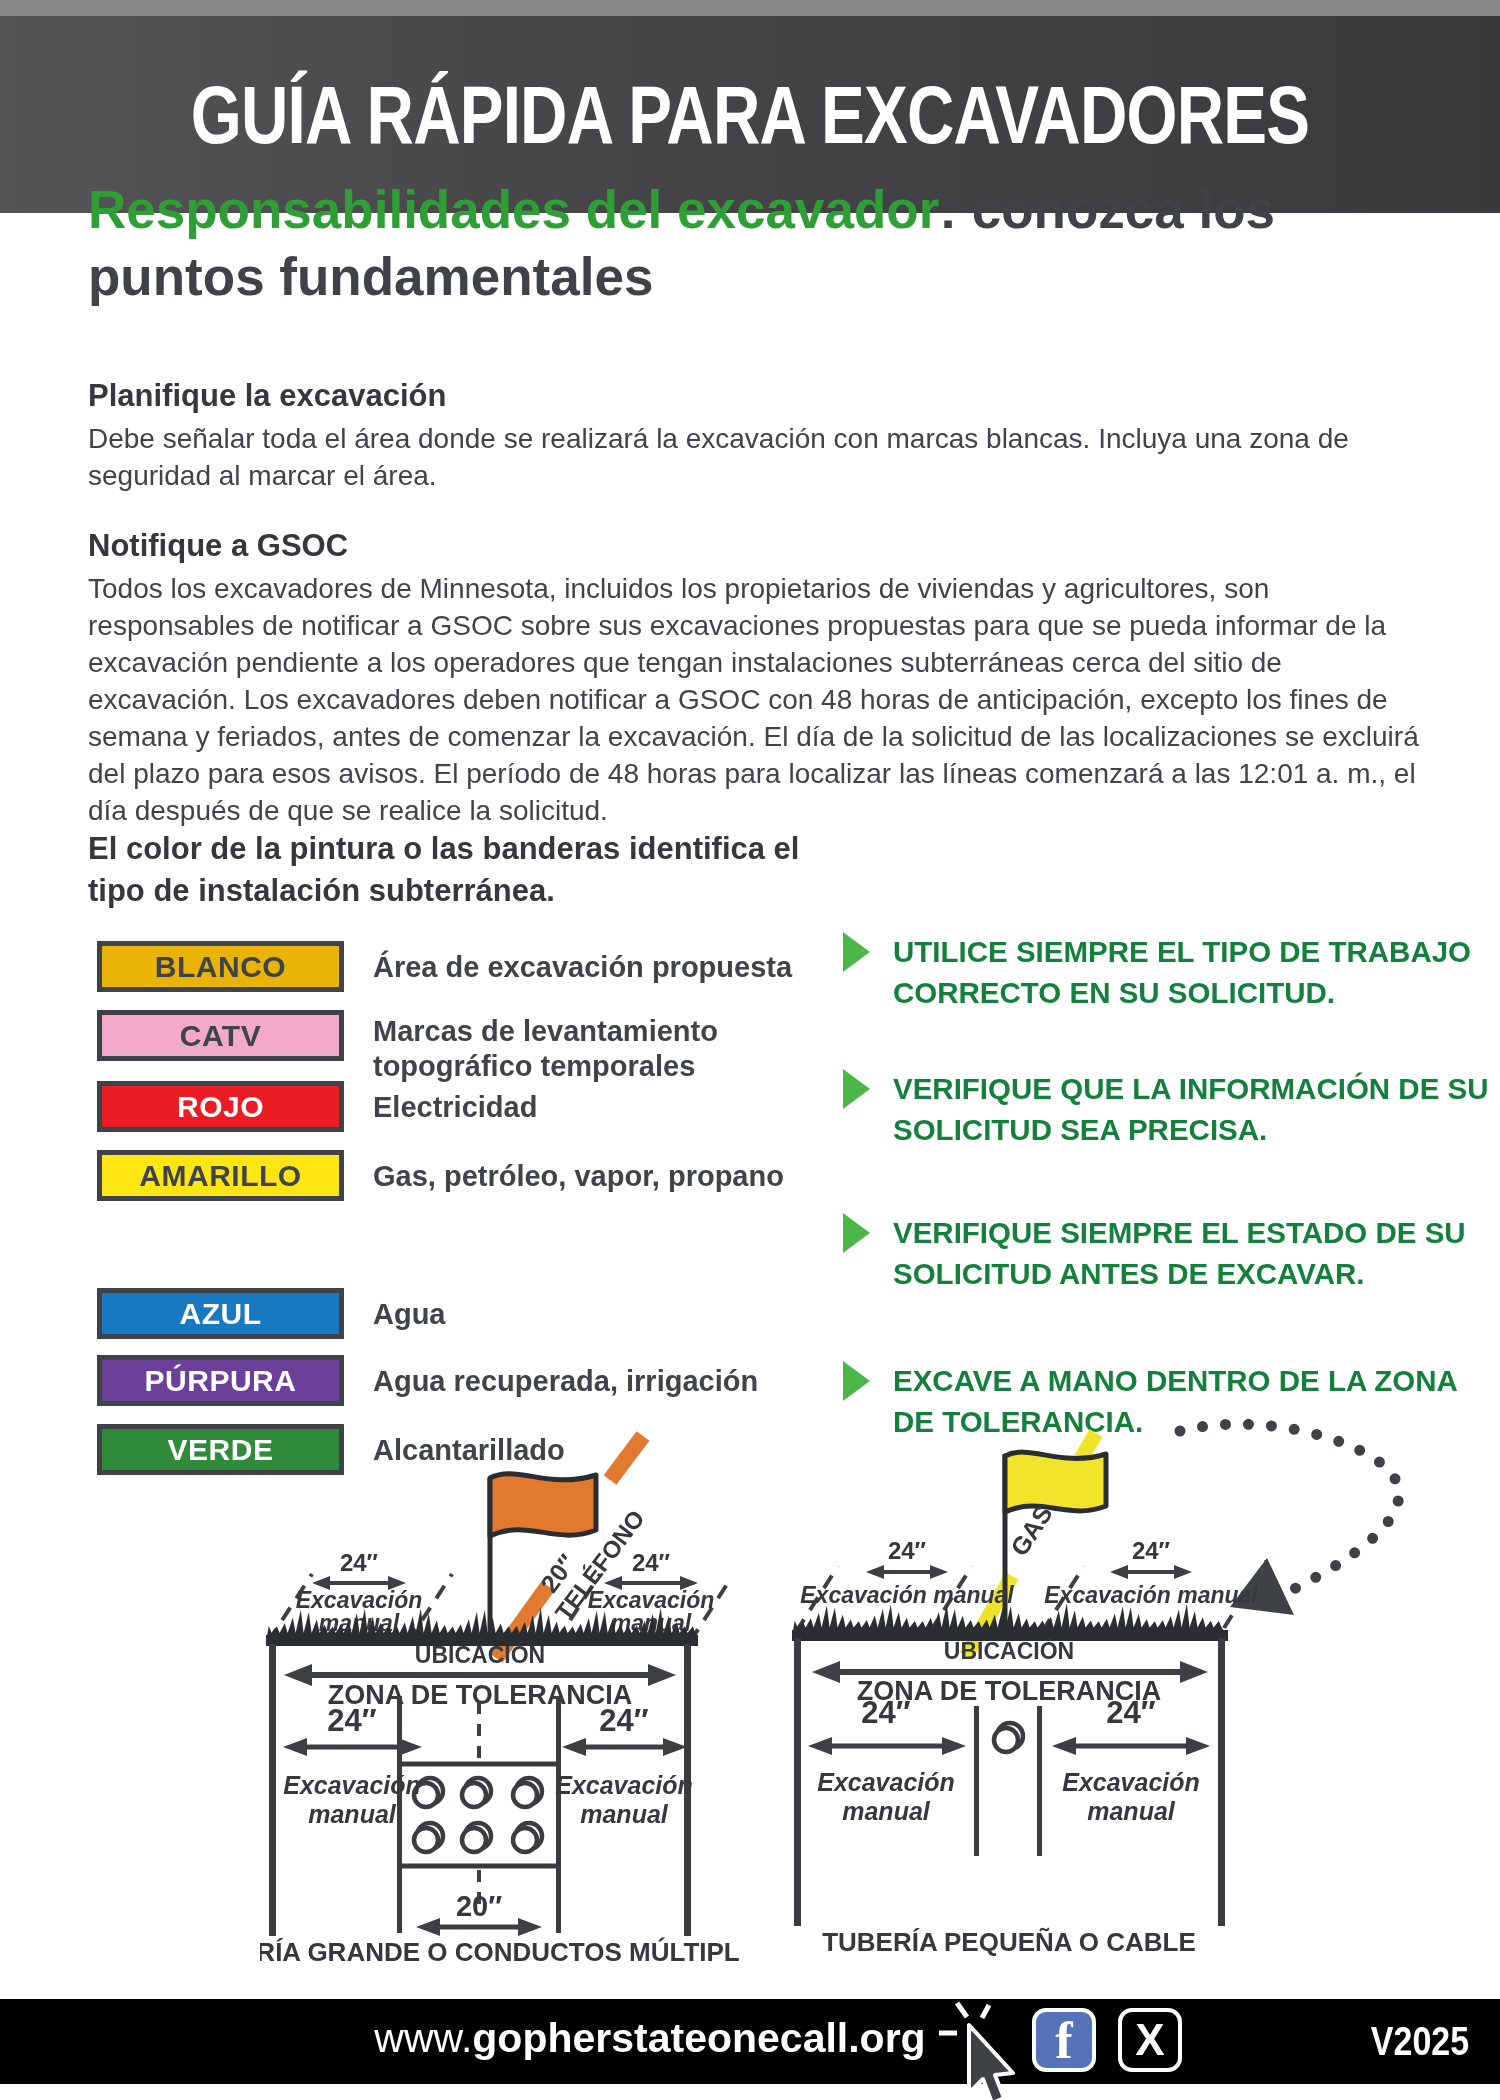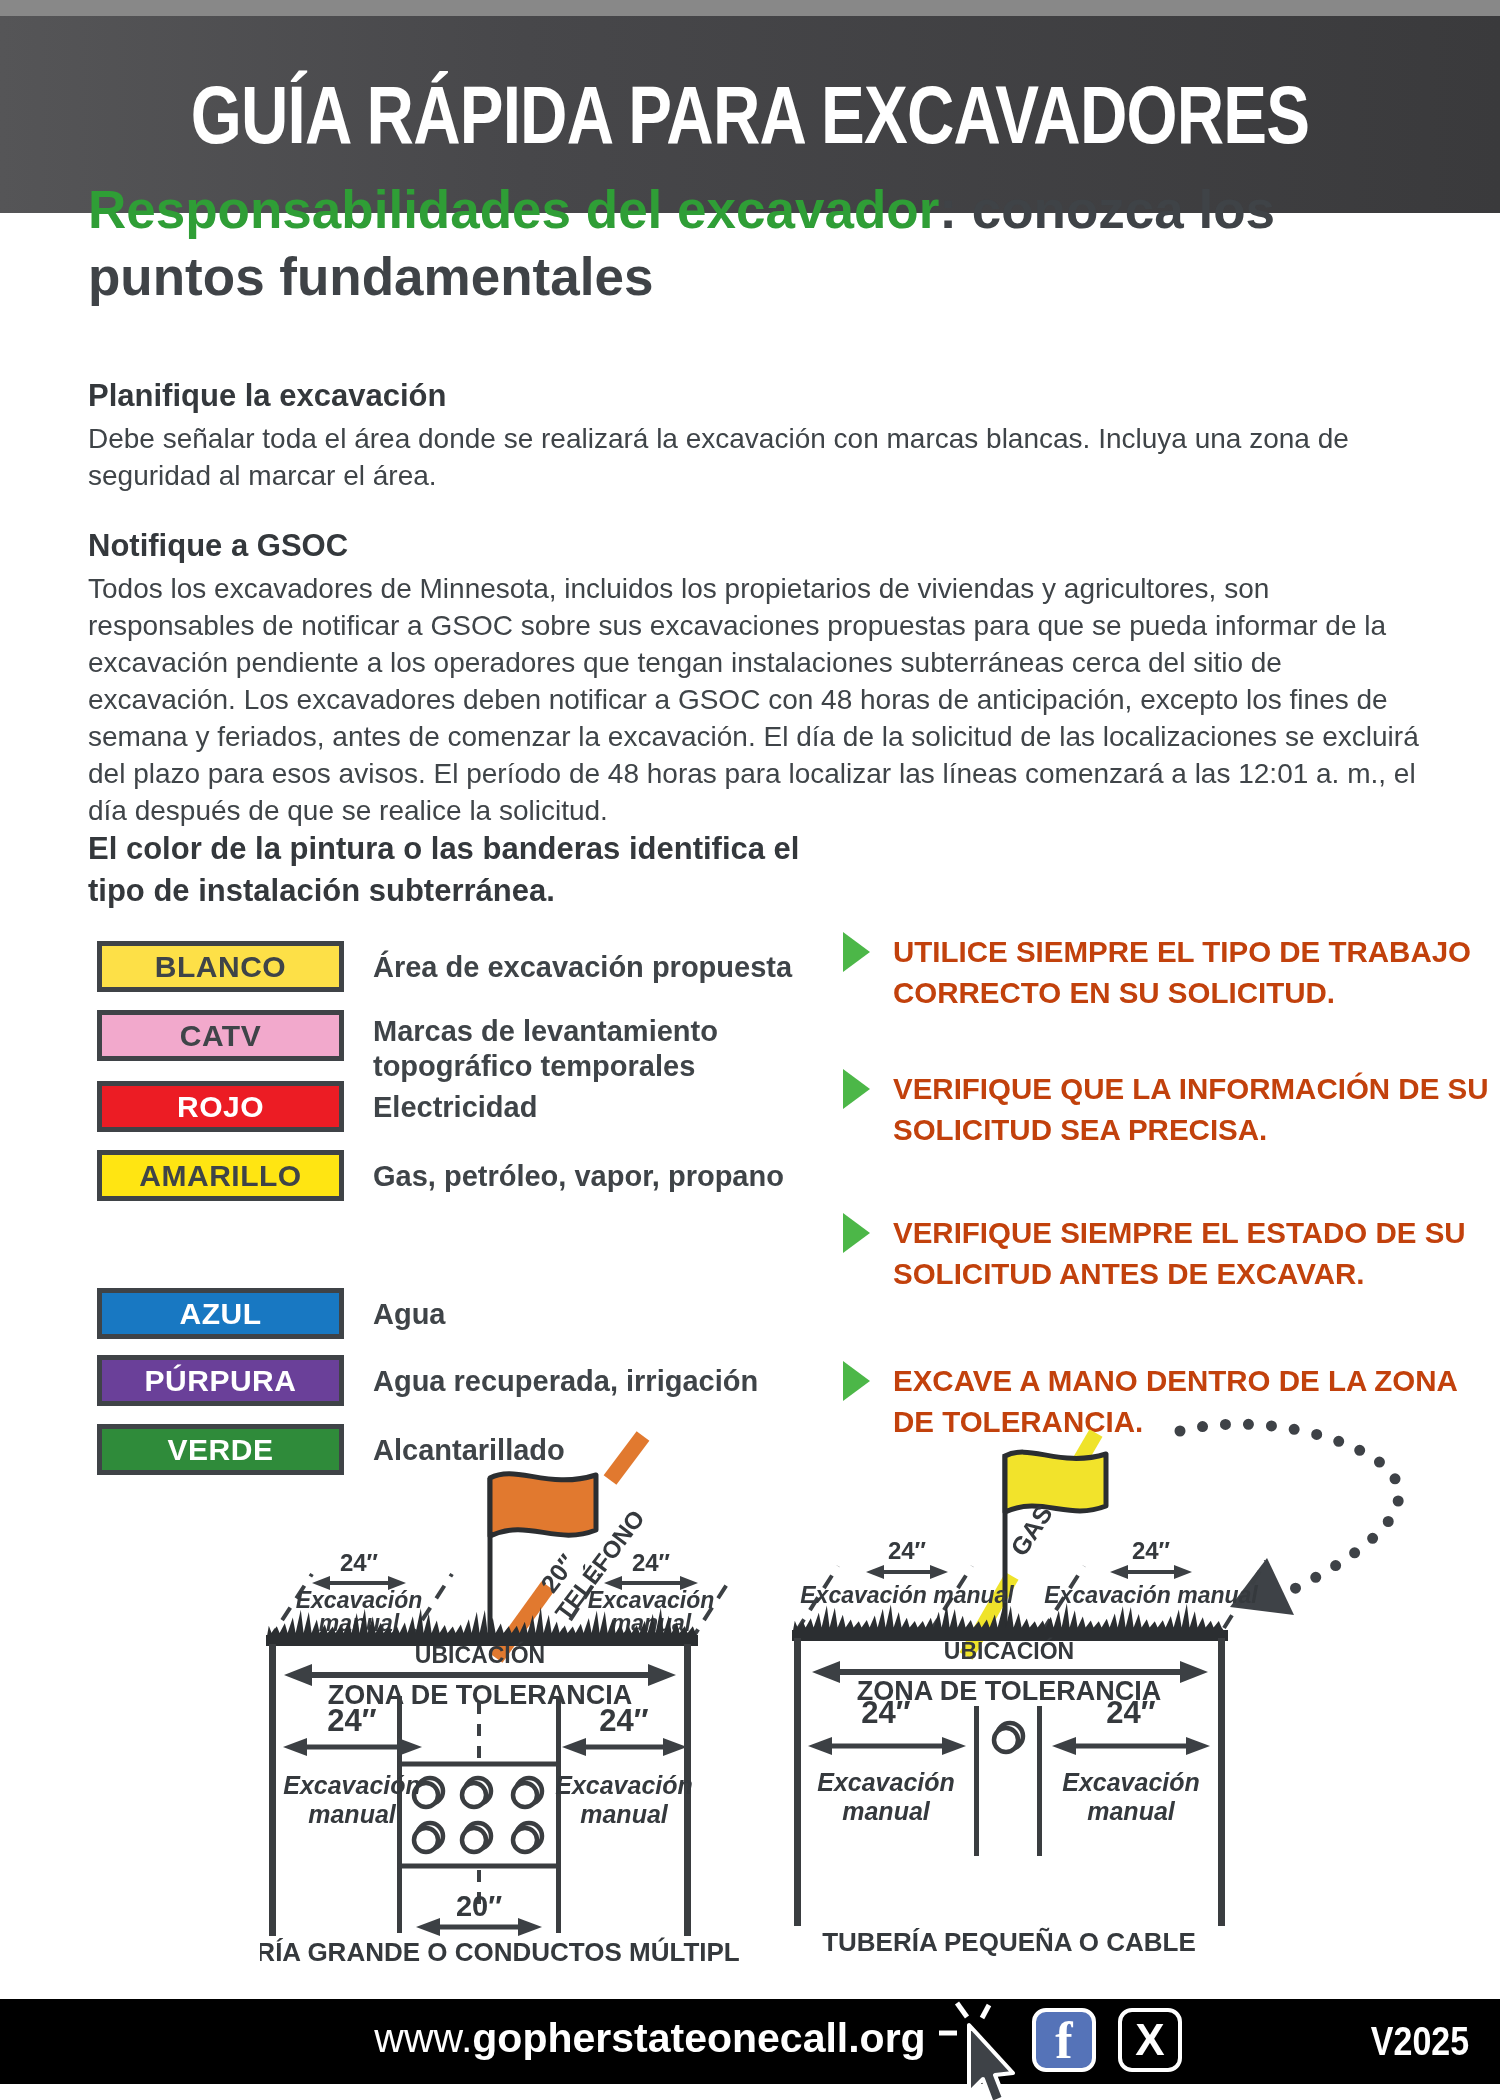--- a/index.html
+++ b/index.html
@@ -23,31 +23,31 @@
   .sec-notify{top:512px;width:1345px;}
   .legend-head{position:absolute;left:88px;top:812px;width:740px;
       font-size:31px;line-height:42px;font-weight:700;color:#34383c;}
   
   .lrow{position:absolute;left:97px;width:760px;height:78px;}
   .lbox{position:absolute;left:0;top:0;width:237px;height:41px;border:5px solid #3f4347;
         display:flex;align-items:center;justify-content:center;
         font-size:30px;font-weight:700;letter-spacing:.5px;}
   .ldesc{position:absolute;left:276px;top:7px;width:470px;
          font-size:29px;line-height:35px;font-weight:700;color:#3f4448;}
-  .c-blanco{background:#fde047;color:#3f4448;}
+  .c-blanco{background:#eab308;color:#3f4448;}
   .c-rosa{background:#f2a9cc;color:#3f4448;}
   .c-rojo{background:#ec1c24;color:#ffffff;}
   .c-amarillo{background:#ffe512;color:#3f4448;}
   .c-naranja{background:#f58220;color:#3f4448;}
   .c-azul{background:#1878c2;color:#ffffff;}
   .c-purpura{background:#6a4099;color:#ffffff;}
   .c-verde{background:#2f8b3a;color:#ffffff;text-align:center;}
   
   .tip{position:absolute;left:843px;width:600px;padding-left:50px;box-sizing:content-box;
-       font-size:29.5px;line-height:41px;font-weight:700;color:#c2410c;}
+       font-size:29.5px;line-height:41px;font-weight:700;color:#15803d;}
   .tri{position:absolute;left:0;top:1px;width:0;height:0;
        border-left:27px solid #4cb748;border-top:20px solid transparent;border-bottom:20px solid transparent;}
   
   .dsvg{position:absolute;}
   .d-left{left:260px;top:1400px;}
   .d-right{left:780px;top:1390px;}
   svg text{font-family:"Liberation Sans",sans-serif;fill:#35393d;}
   .t-bold{font-weight:700;}
   .t-ital{font-weight:700;font-style:italic;}
   

